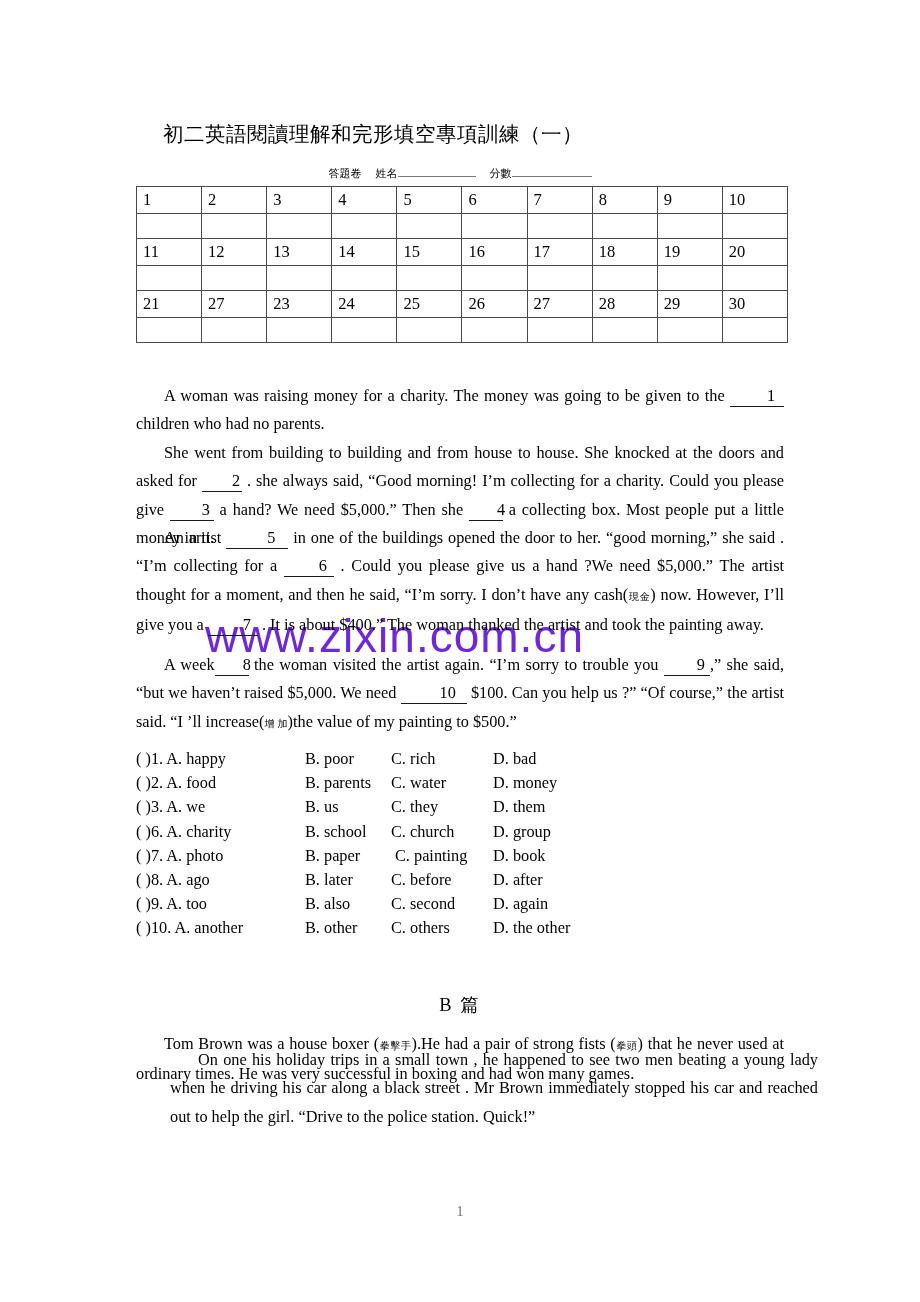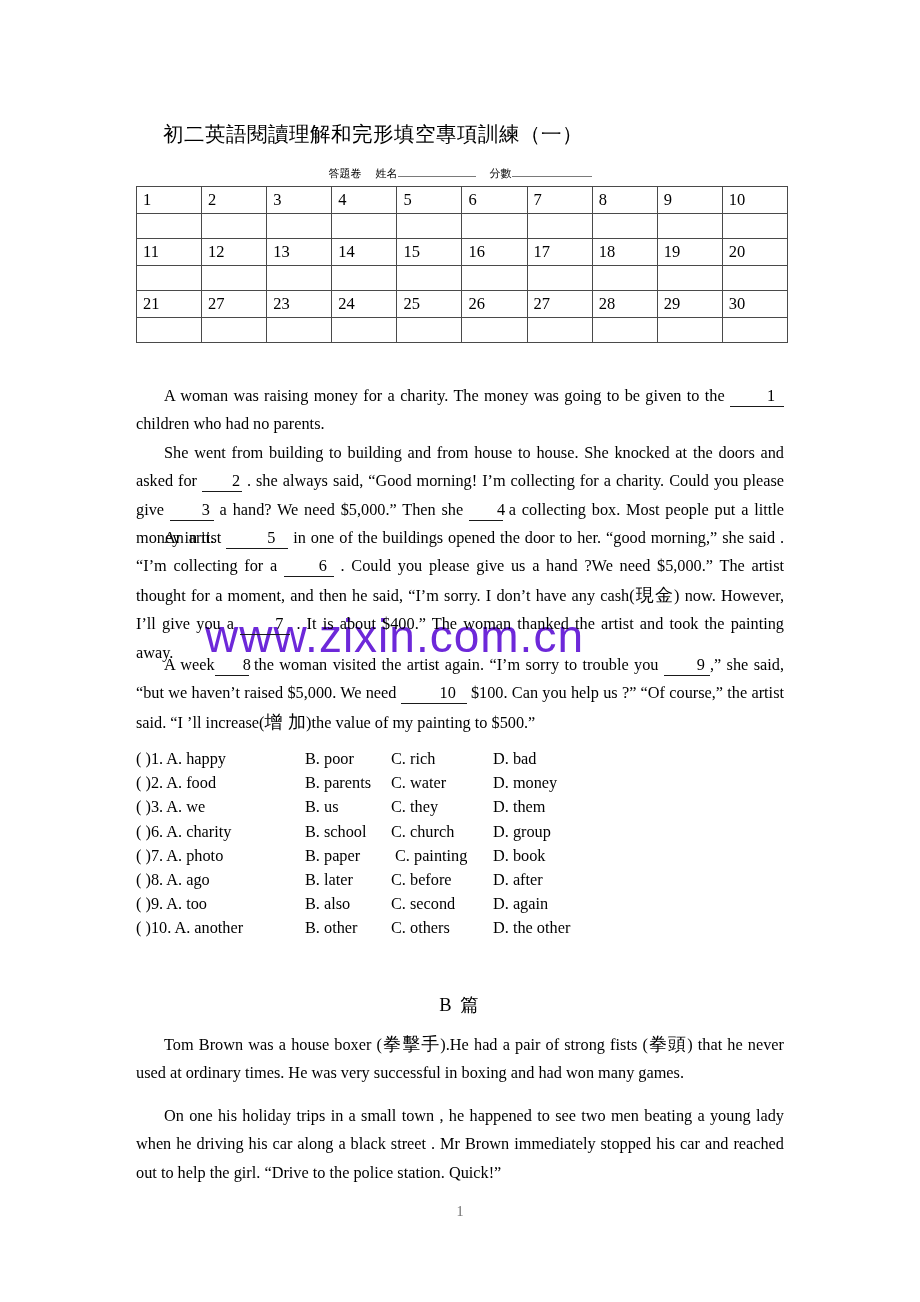--- a/index.html
+++ b/index.html
@@ -117,21 +117,21 @@
     text-align: justify;
     text-justify: inter-word;
     text-indent: 28px;
   }
 
   #para-a1 { top: 382px; }
   #para-a2 { top: 439px; }
   #para-a3 { top: 524px; }
   #para-a4 { top: 651px; }
   #para-b1 { top: 1030px; }
-  #para-b2 { top: 1102px; }
+  #para-b2 { top: 1046px; margin-left: 34px; }
 
   
   .fb {
     display: inline-block;
     border-bottom: 1px solid #1a1a1a;
     text-align: center;
     vertical-align: baseline;
     line-height: 20px;
     height: 20px;
   }
@@ -139,21 +139,21 @@
   .fb-w2  { width: 40px; }
   .fb-w3  { width: 44px; }
   .fb-w4  { width: 34px; }
   .fb-w5  { width: 62px; }
   .fb-w6  { width: 50px; }
   .fb-w7  { width: 50px; }
   .fb-w8  { width: 34px; }
   .fb-w9  { width: 46px; }
   .fb-w10 { width: 66px; }
 
-  .cjk { font-family: "DejaVu Sans", "Liberation Sans", sans-serif; font-size: 18px; }
+  .cjk { font-family: "DejaVu Sans", "Liberation Sans", sans-serif; font-size: 10px; }
 
   
   #options {
     position: absolute;
     left: 136px;
     top: 747px;
     width: 648px;
   }
   .opt-row {
     position: relative;

